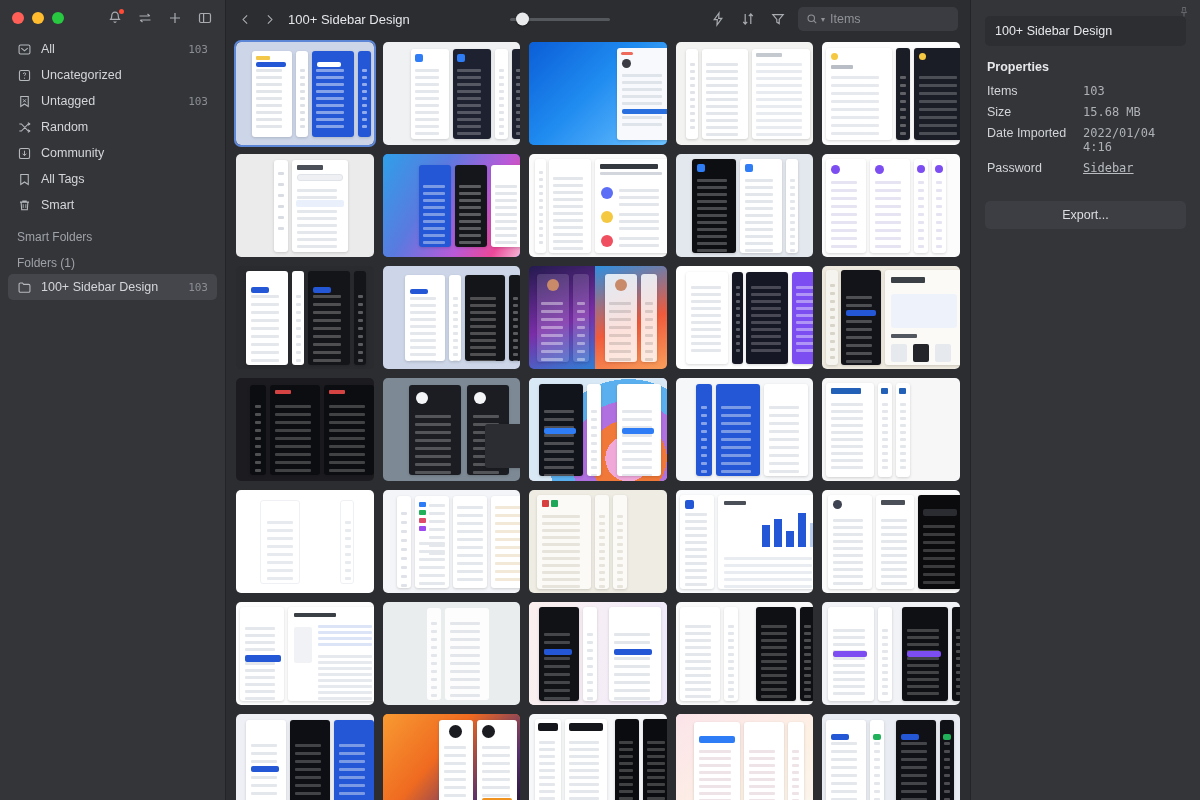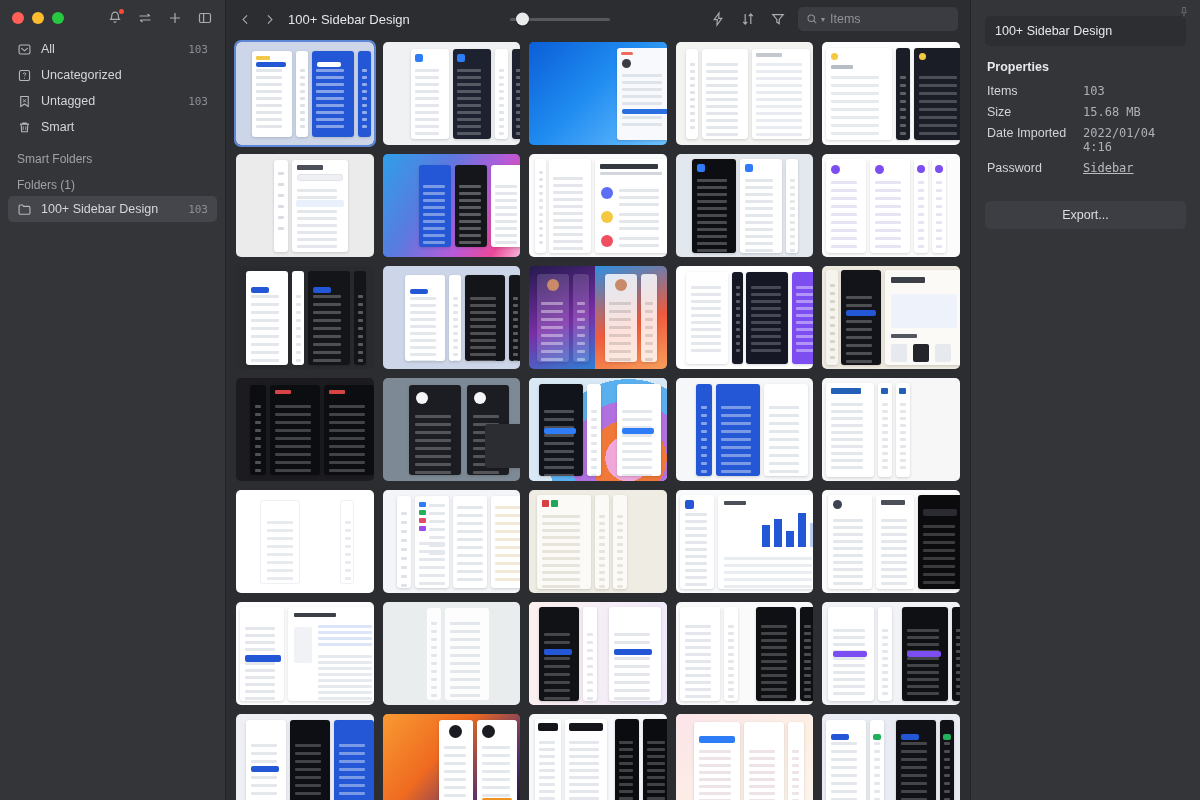--- a/index.html
+++ b/index.html
@@ -320,22 +320,51 @@
           <svg viewBox="0 0 16 16" fill="none" stroke="currentColor" stroke-width="1.15">
             <path d="M4 2.6h8v10.8L8 10.6l-4 2.8z"></path>
             <path d="M6.4 5.6l3.2 3.2M9.6 5.6l-3.2 3.2" stroke-width="1"></path>
           </svg>
         </span>
         <span>Untagged</span>
         <span class="nav-count">103</span>
       </div>
 
 
-
-
+      <div class="nav-item">
+        <span class="nav-ico">
+          <svg viewBox="0 0 16 16" fill="none" stroke="currentColor" stroke-width="1.15">
+            <path d="M2.5 4.2h2.2L12 11.8h1.6M2.5 11.8h2.2L12 4.2h1.6"></path>
+            <path d="M11.6 2.8 13.6 4.2 11.6 5.6M11.6 10.4l2 1.4-2 1.4"></path>
+          </svg>
+        </span>
+        <span>Random</span>
+        <span class="nav-count"></span>
+      </div>
+
+      <div class="nav-item">
+        <span class="nav-ico">
+          <svg viewBox="0 0 16 16" fill="none" stroke="currentColor" stroke-width="1.15">
+            <rect x="2.6" y="2.6" width="10.8" height="10.8" rx="1.8"></rect>
+            <path d="M8 5v5M6 8.2 8 10.3l2-2.1" stroke-width="1"></path>
+          </svg>
+        </span>
+        <span>Community</span>
+        <span class="nav-count"></span>
+      </div>
+
+      <div class="nav-item">
+        <span class="nav-ico">
+          <svg viewBox="0 0 16 16" fill="none" stroke="currentColor" stroke-width="1.15">
+            <path d="M4 2.6h8v10.8L8 10.6l-4 2.8z"></path>
+          </svg>
+        </span>
+        <span>All Tags</span>
+        <span class="nav-count"></span>
+      </div>
 
       <div class="nav-item">
         <span class="nav-ico">
           <svg viewBox="0 0 16 16" fill="none" stroke="currentColor" stroke-width="1.15">
             <path d="M3.2 4.4h9.6M6.2 4.4V3.2h3.6v1.2M4.4 4.4l.6 8.2h6l.6-8.2"></path>
             <path d="M6.6 6.6v4M9.4 6.6v4" stroke-width=".9"></path>
           </svg>
         </span>
         <span>Smart</span>
         <span class="nav-count"></span>

